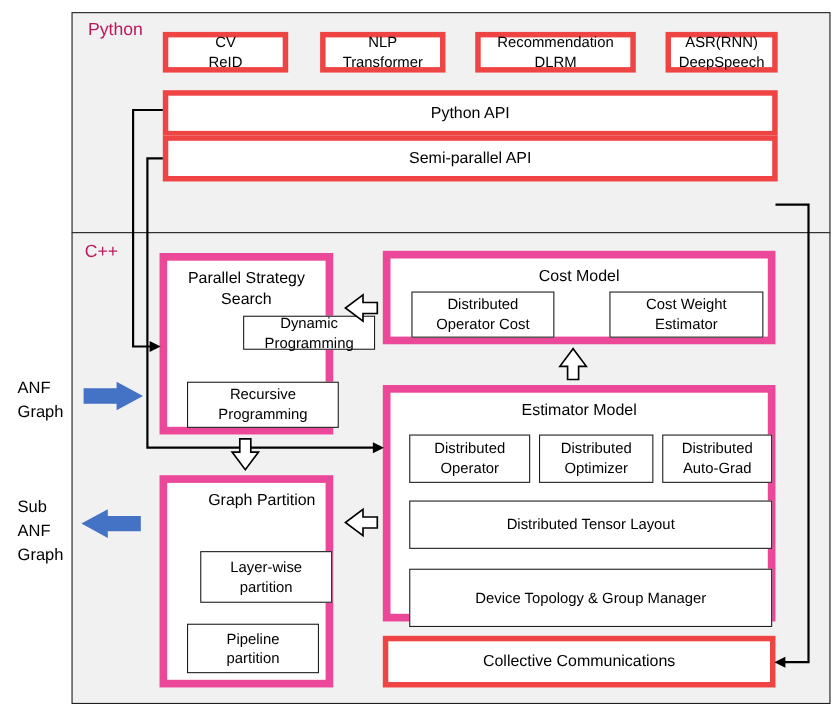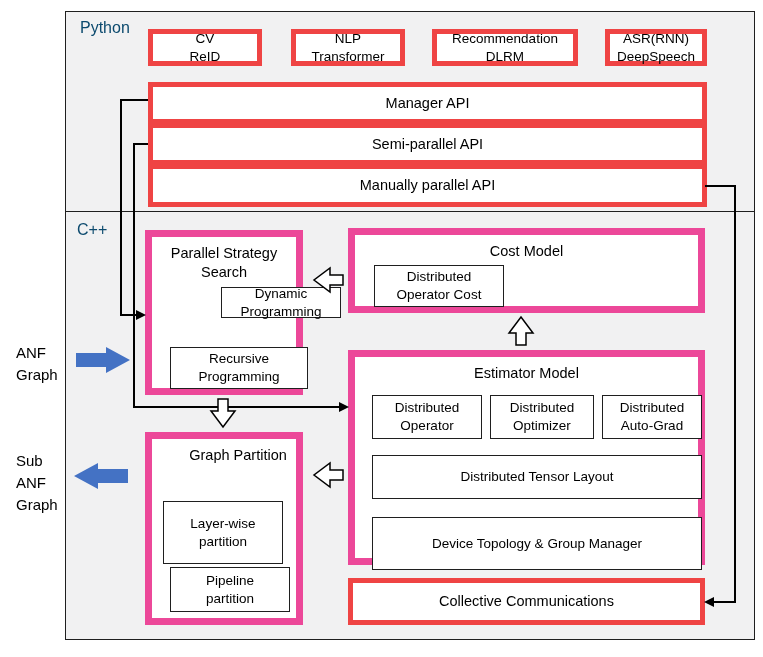--- a/index.html
+++ b/index.html
@@ -14,21 +14,21 @@
     background:#ffffff;
     overflow:hidden;
   }
   .section {
     position:absolute;
     background:#f1f1f2;
     border:1px solid #1f1f1f;
   }
   .section-label {
     position:absolute;
-    color:#0c4a6e;
+    color:#be185d;
     font-size:16px;
     z-index:3;
   }
   .box {
     position:absolute;
     background:#ffffff;
     border:5px solid #ef4444;
     display:flex;
     align-items:center;
     justify-content:center;
@@ -96,54 +96,55 @@
 
   <div class="box" style="left:148px; top:29px; width:114px; height:37px;">CV
 ReID</div>
   <div class="box" style="left:291px; top:29px; width:114px; height:37px;">NLP
 Transformer</div>
   <div class="box" style="left:432px; top:29px; width:146px; height:37px;">Recommendation
 DLRM</div>
   <div class="box" style="left:605px; top:29px; width:102px; height:37px;">ASR(RNN)
 DeepSpeech</div>
 
-  <div class="box api-bar" style="left:148px; top:82px; width:559px; height:42px;">Manager API</div>
+  <div class="box api-bar" style="left:148px; top:82px; width:559px; height:42px;">Python API</div>
   <div class="box api-bar" style="left:148px; top:123px; width:559px; height:42px;">Semi-parallel API</div>
-  <div class="box api-bar" style="left:148px; top:164px; width:559px; height:43px;">Manually parallel API</div>
 
   <div class="container-box" style="left:145px; top:230px; width:158px; height:165px;">
     <div class="container-title">Parallel Strategy
 Search</div>
     <div class="inner-box" style="left:30px; top:50px; width:120px; height:31px;margin-left:39px;">Dynamic
 Programming</div>
     <div class="inner-box" style="left:18px; top:110px; width:138px; height:42px;">Recursive
 Programming</div>
   </div>
 
   <div class="container-box" style="left:348px; top:228px; width:357px; height:85px;">
     <div class="container-title">Cost Model</div>
     <div class="inner-box" style="left:19px; top:30px; width:130px; height:42px;">Distributed
 Operator Cost</div>
+    <div class="inner-box" style="left:199px; top:30px; width:140px; height:42px;">Cost Weight
+Estimator</div>
   </div>
 
   <div class="container-box" style="left:348px; top:350px; width:357px; height:215px;">
     <div class="container-title">Estimator Model</div>
     <div class="inner-box" style="left:17px; top:38px; width:110px; height:44px;">Distributed
 Operator</div>
     <div class="inner-box" style="left:135px; top:38px; width:104px; height:44px;">Distributed
 Optimizer</div>
     <div class="inner-box" style="left:247px; top:38px; width:100px; height:44px;">Distributed
 Auto-Grad</div>
     <div class="inner-box" style="left:17px; top:98px; width:330px; height:44px;">Distributed Tensor Layout</div>
     <div class="inner-box" style="left:17px; top:160px; width:330px; height:53px;">Device Topology &amp; Group Manager</div>
   </div>
 
   <div class="container-box" style="left:145px; top:432px; width:158px; height:193px;padding-left:28px;">
     <div class="container-title">Graph Partition</div>
-    <div class="inner-box" style="left:11px; top:62px; width:120px; height:63px;">Layer-wise
+    <div class="inner-box" style="left:30px; top:62px; width:120px; height:47px;">Layer-wise
 partition</div>
     <div class="inner-box" style="left:18px; top:128px; width:120px; height:45px;">Pipeline
 partition</div>
   </div>
 
   <div class="box api-bar" style="left:348px; top:578px; width:357px; height:47px;">Collective Communications</div>
 
   <div class="side-label" style="left:16px; top:342px; width:62px;">ANF
 Graph</div>
   <div class="side-label" style="left:16px; top:450px; width:62px;">Sub

